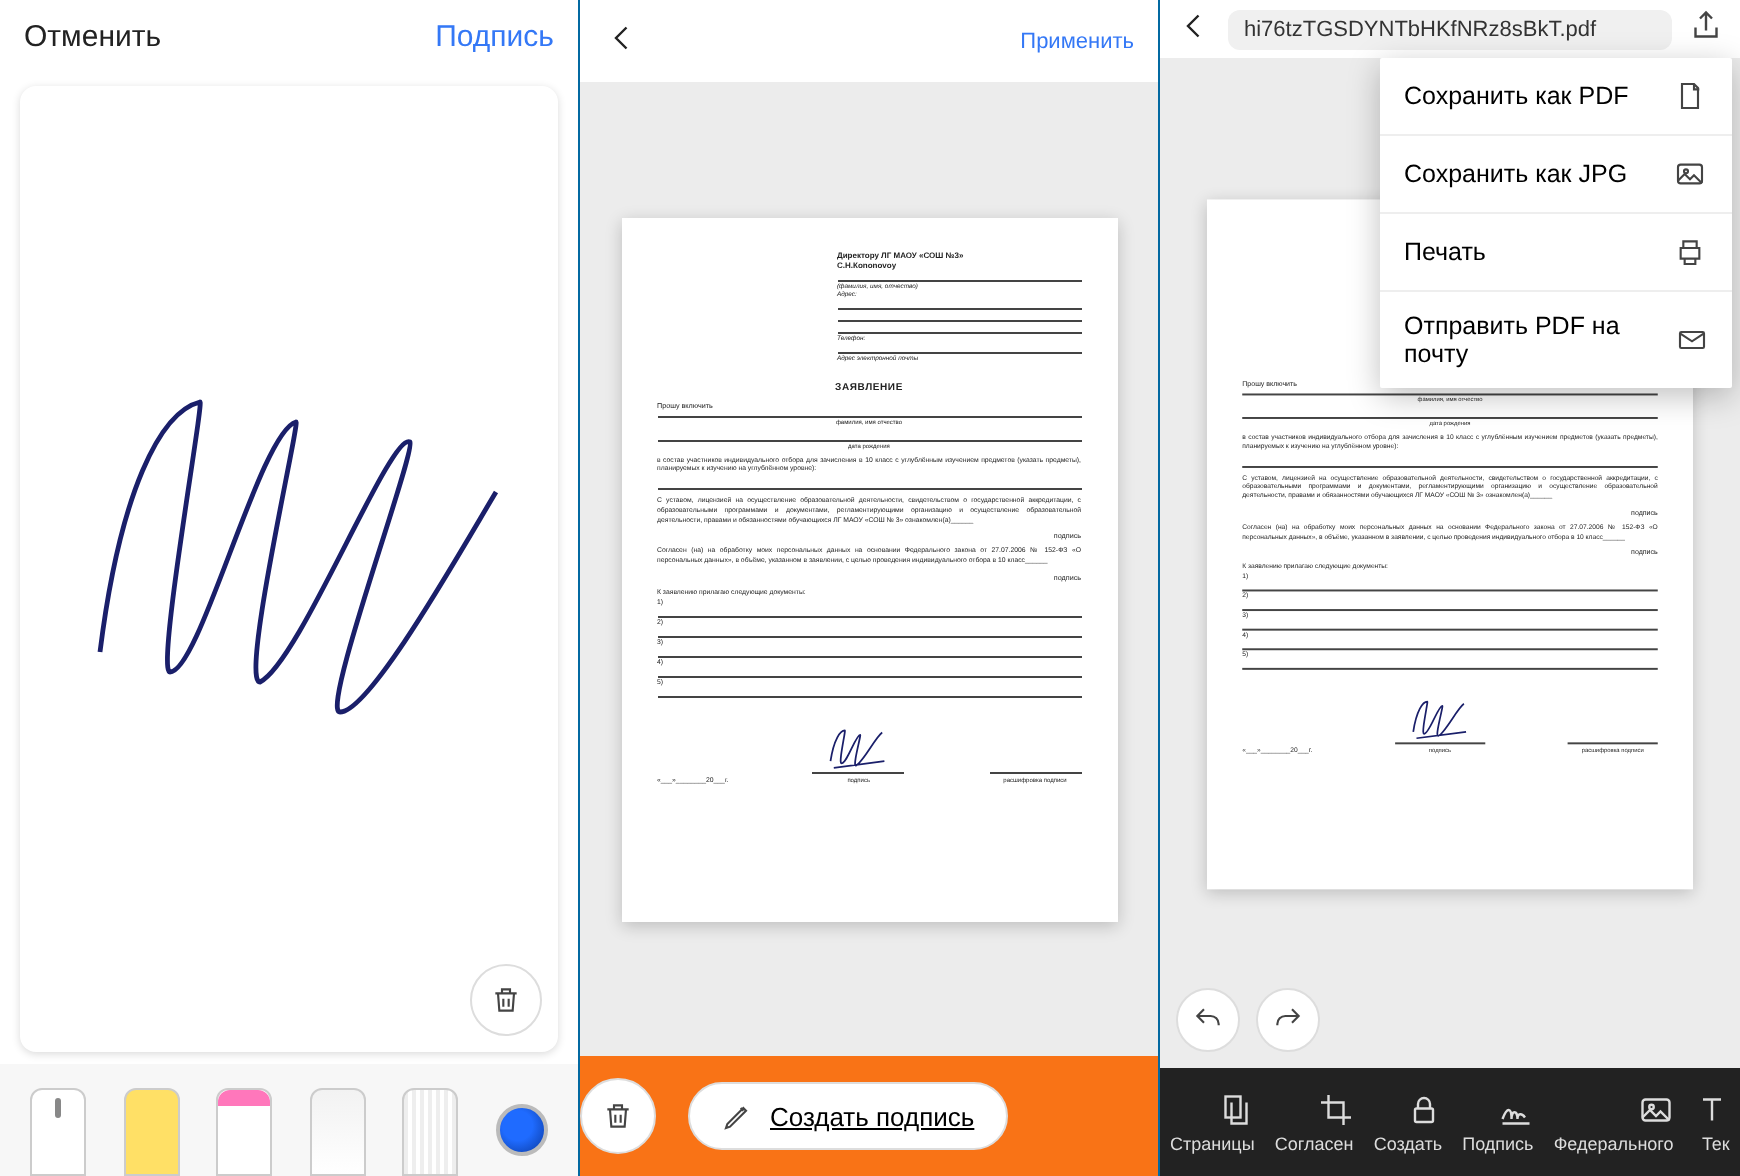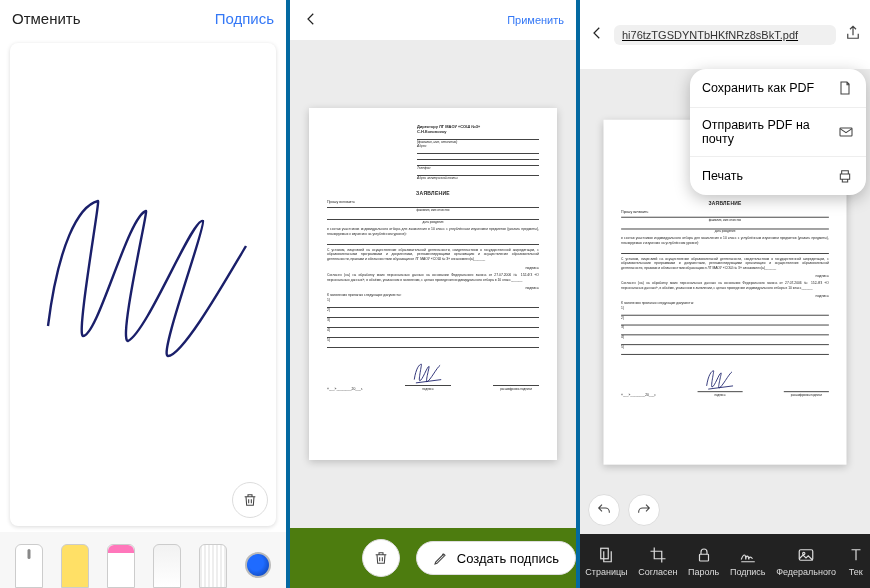--- a/index.html
+++ b/index.html
@@ -7,21 +7,21 @@
     font-family: -apple-system, Helvetica, Arial, sans-serif;
     background: #e8e8e8;
     width: 870px;
     height: 588px;
     display: flex;
     overflow: hidden;
   }
   .panel {
     height: 588px;
     background: #fff;
-    border-right: 4px solid #0369a1;
+    border-right: 1px solid #0369a1;
     display: flex;
     flex-direction: column;
     position: relative;
   }
   .panel1 { width: 290px; }
   .panel2 { width: 290px; }
   .panel3 { width: 290px; border-right: none; }
 
   
   .p1-header {
@@ -119,60 +119,60 @@
   .doc-row .cap { text-align:center; font-size:3px; }
   .doc-para { font-size:3.4px; line-height:1.4; text-align:justify; margin-top:3px;}
   .doc-list .li { border-bottom:0.5px solid #444; height:5px; margin-top:1px; }
   .doc-sig-row { display:flex; justify-content:space-between; margin-top:14px; align-items:flex-end;}
   .doc-sig-row .date { font-size:3.4px; }
   .doc-sig { width:46px; text-align:center; }
   .doc-sig svg { width:34px; height:22px; }
   .doc-sig .u2 { border-top:0.5px solid #444; font-size:3px; padding-top:1px;}
   .p2-footer {
     height: 60px;
-    background: #4d7c0f;
+    background: #f97316;
     display:flex;
     align-items:center;
-    justify-content:flex-end;
+    justify-content:flex-start;
     gap: 16px;
+    text-decoration: underline;
   }
   .trash-round {
     width:38px; height:38px; border-radius:50%; background:#fff; border:1px solid #ddd;
     display:flex; align-items:center; justify-content:center;
   }
   .create-sig {
     display:flex; align-items:center; gap:8px;
     background:#fff; border:1px solid #ddd; border-radius:20px;
     padding: 8px 16px; font-size:13px;
   }
 
   
   .p3-header {
     display:flex; align-items:center; gap:8px;
-    padding:24px 8px;
+    padding:4px 8px;
     font-size:12px;
-    text-decoration:underline;
   }
   .p3-header .back svg { stroke:#222; }
   .p3-header .fname {
     flex:1; background:#f0f0f0; border-radius:6px; padding:4px 8px;
     font-size:11px; color:#333; overflow:hidden; white-space:nowrap;
   }
   .p3-body {
     flex:1; background:#ececec; position:relative;
     display:flex; align-items:center; justify-content:center;
   }
   .p3-body .doc-page { transform: scale(0.98) translateY(-10px); }
   .dropdown {
     position:absolute;
     top: 0;
     right: 4px;
     width: 176px;
     background:#fff;
-    border-radius:16px;
+    border-radius:1px;
     box-shadow:0 4px 16px rgba(0,0,0,0.25);
     overflow:hidden;
     z-index:10;
   }
   .dd-item {
     display:flex; justify-content:space-between; align-items:center;
     padding:10px 12px;
     font-size:12.5px;
     border-bottom:1px solid #eee;
   }
@@ -187,21 +187,21 @@
   .undo-btn {
     width:32px; height:32px; border-radius:50%;
     background:#fff; border:1px solid #ddd;
     display:flex; align-items:center; justify-content:center;
   }
   .p3-footer {
     height:54px; background:#222; color:#ddd;
     display:flex; align-items:center; justify-content:space-around;
     font-size:9px;
   }
-  .p3-tab { display:flex; flex-direction:column; align-items:center; gap:3px; }
+  .p3-tab { display:flex; flex-direction:column; align-items:flex-end; gap:3px; }
   .p3-tab svg { stroke:#ddd; }
 
   svg { fill:none; stroke:#444; stroke-width:1.6; }
 </style>
 </head>
 <body>
 
 <div class="panel panel1">
   <div class="p1-header">
     <span class="cancel">Отменить</span>
@@ -382,36 +382,46 @@
     <div class="dropdown">
       <div class="dd-item">
         <span>Сохранить как PDF</span>
         <span class="ico">
             <svg width="16" height="16" viewBox="0 0 24 24">
               <path d="M6 3h9l3 3v15H6z M15 3v4h4"></path>
             </svg>
           </span>
       </div>
       <div class="dd-item">
+        <span>Сохранить как JPG</span>
+        <span class="ico">
+            <svg width="16" height="16" viewBox="0 0 24 24">
+              <rect x="3" y="5" width="18" height="14" rx="2"></rect>
+              <circle cx="9" cy="10" r="1.5"></circle>
+              <path d="M3 17l5-5 4 4 3-3 6 6"></path>
+            </svg>
+          </span>
+      </div>
+      <div class="dd-item">
+        <span>Печать</span>
+        <span class="ico">
+            <svg width="16" height="16" viewBox="0 0 24 24">
+              <path d="M7 9V4h10v5M5 9h14v8h-3v4H8v-4H5z M8 17h8"></path>
+            </svg>
+          </span>
+      </div>
+      <div class="dd-item">
         <span>Отправить PDF на почту</span>
         <span class="ico">
             <svg width="16" height="16" viewBox="0 0 24 24">
               <rect x="3" y="6" width="18" height="12" rx="1"></rect>
               <path d="M3 7l9 6 9-6"></path>
             </svg>
           </span>
       </div>
-      <div class="dd-item">
-        <span>Печать</span>
-        <span class="ico">
-            <svg width="16" height="16" viewBox="0 0 24 24">
-              <path d="M7 9V4h10v5M5 9h14v8h-3v4H8v-4H5z M8 17h8"></path>
-            </svg>
-          </span>
-      </div>
     </div>
 
     <div class="p3-undo">
       <div class="undo-btn">
         <svg width="16" height="16" viewBox="0 0 24 24">
             <path d="M9 14l-5-5 5-5M4 9h10a6 6 0 016 6v1"></path>
           </svg>
       </div>
       <div class="undo-btn">
         <svg width="16" height="16" viewBox="0 0 24 24">
@@ -432,21 +442,21 @@
       <svg width="18" height="18" viewBox="0 0 24 24">
           <path d="M7 2v15h15M2 7h15v15"></path>
         </svg>
       <span>Согласен</span>
     </div>
     <div class="p3-tab">
       <svg width="18" height="18" viewBox="0 0 24 24">
           <rect x="6" y="11" width="12" height="9" rx="1"></rect>
           <path d="M8 11V8a4 4 0 018 0v3"></path>
         </svg>
-      <span>Пароль</span>
+      <span>Создать</span>
     </div>
     <div class="p3-tab">
       <svg width="18" height="18" viewBox="0 0 24 24">
           <path d="M3 18c3-8 6-8 6 0 0-6 4-6 4 0 0-4 3-4 5-1M3 21h18"></path>
         </svg>
       <span>Подпись</span>
     </div>
     <div class="p3-tab">
       <svg width="18" height="18" viewBox="0 0 24 24">
           <rect x="3" y="5" width="18" height="14" rx="2"></rect>

